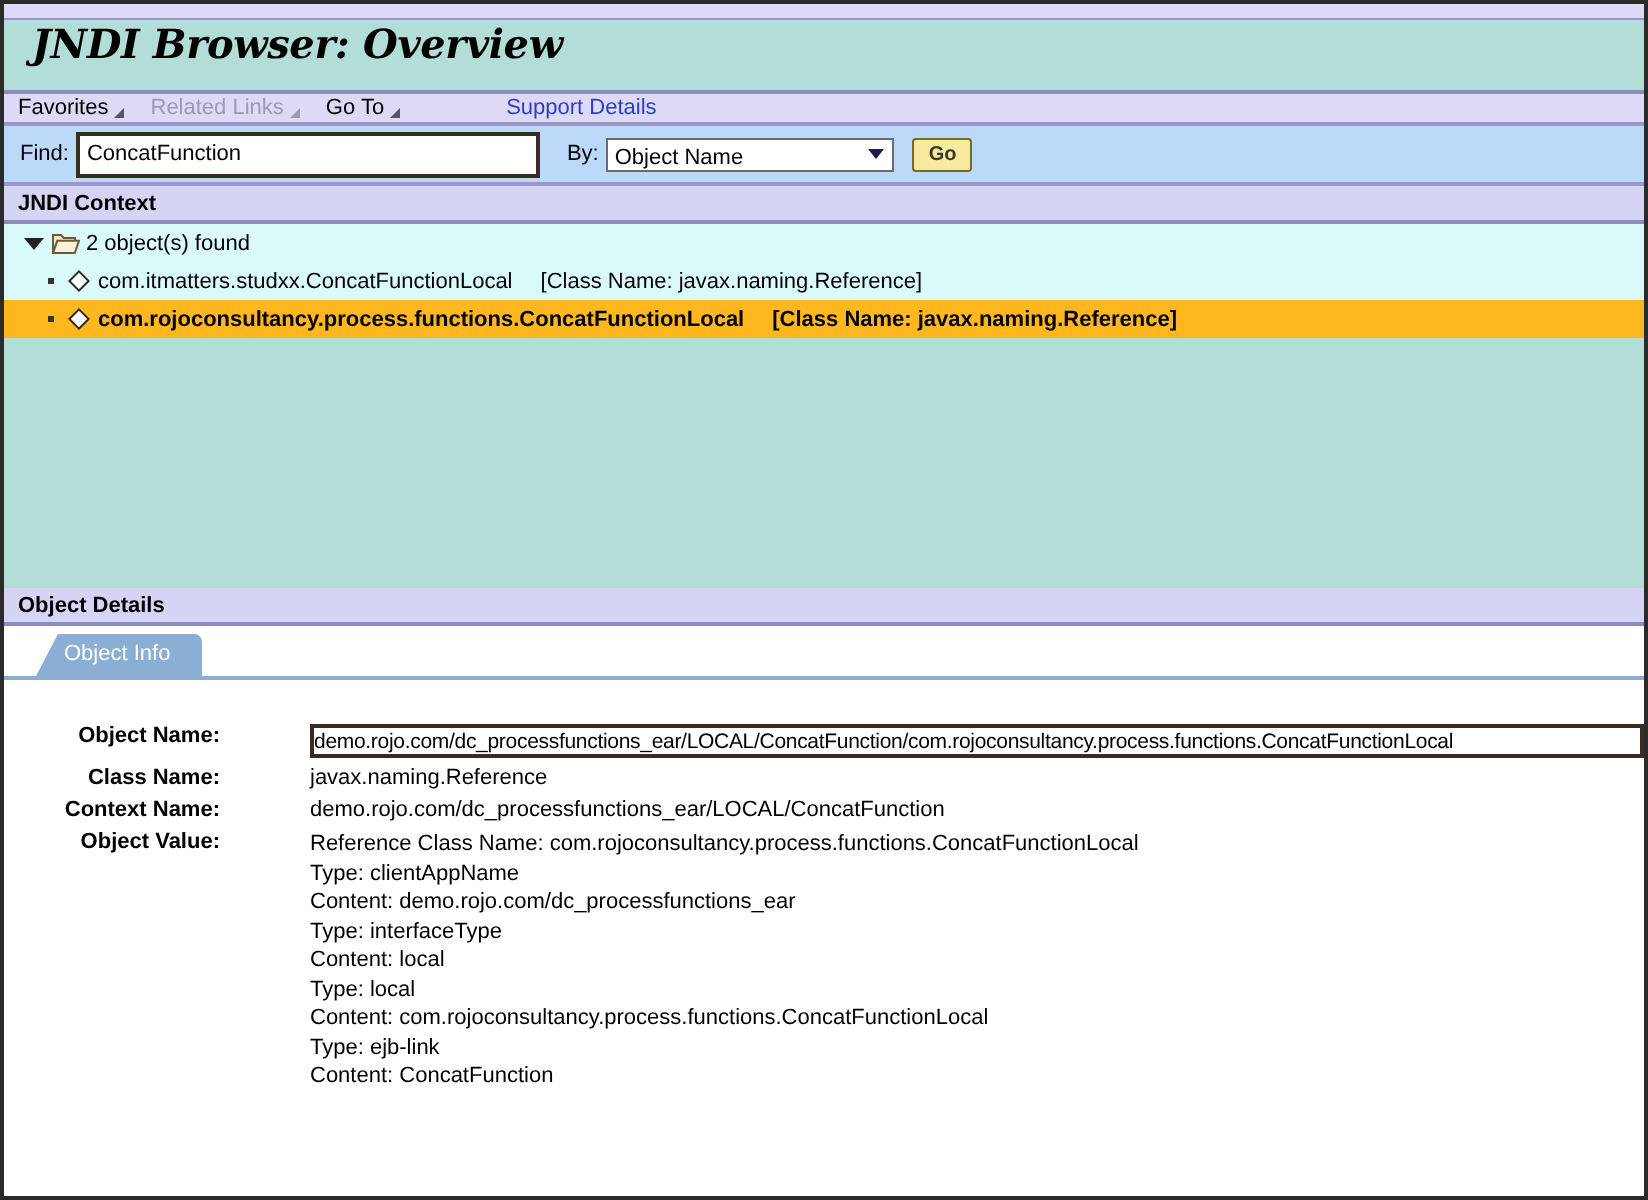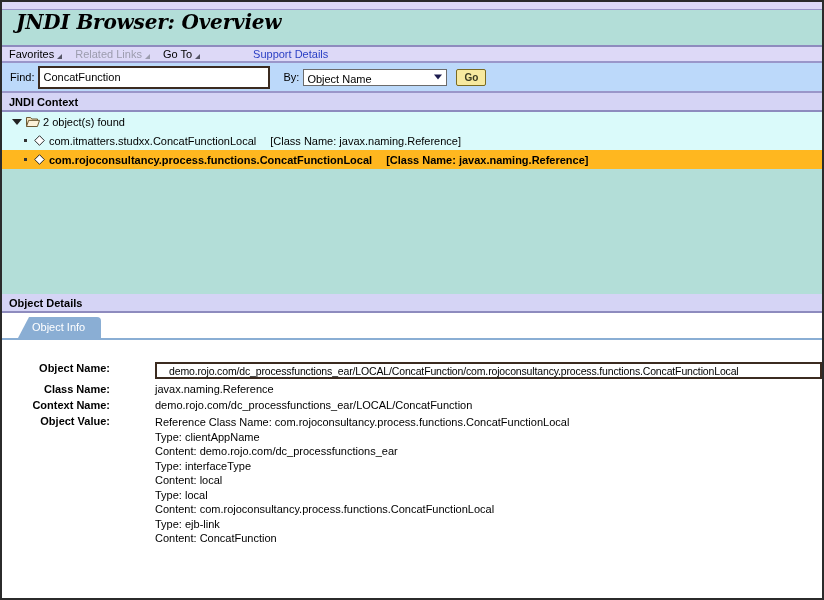--- a/index.html
+++ b/index.html
@@ -277,21 +277,21 @@
     font-size: 11px;
     color: #000;
     white-space: nowrap;
   }
   .readonly-box {
     border: 2px solid #3b2b20;
     background: #ffffff;
     height: 17px;
     display: flex;
     align-items: center;
-    padding: 0 12px;
+    padding: 0 0;
     box-sizing: border-box;
     width: 696px;
     overflow: hidden;
   }
   .readonly-box .form-value {
     font-size: 10.5px;
     letter-spacing: -0.15px;
   }
   .value-lines { line-height: 14.5px; }
   .value-lines div { white-space: nowrap; }

